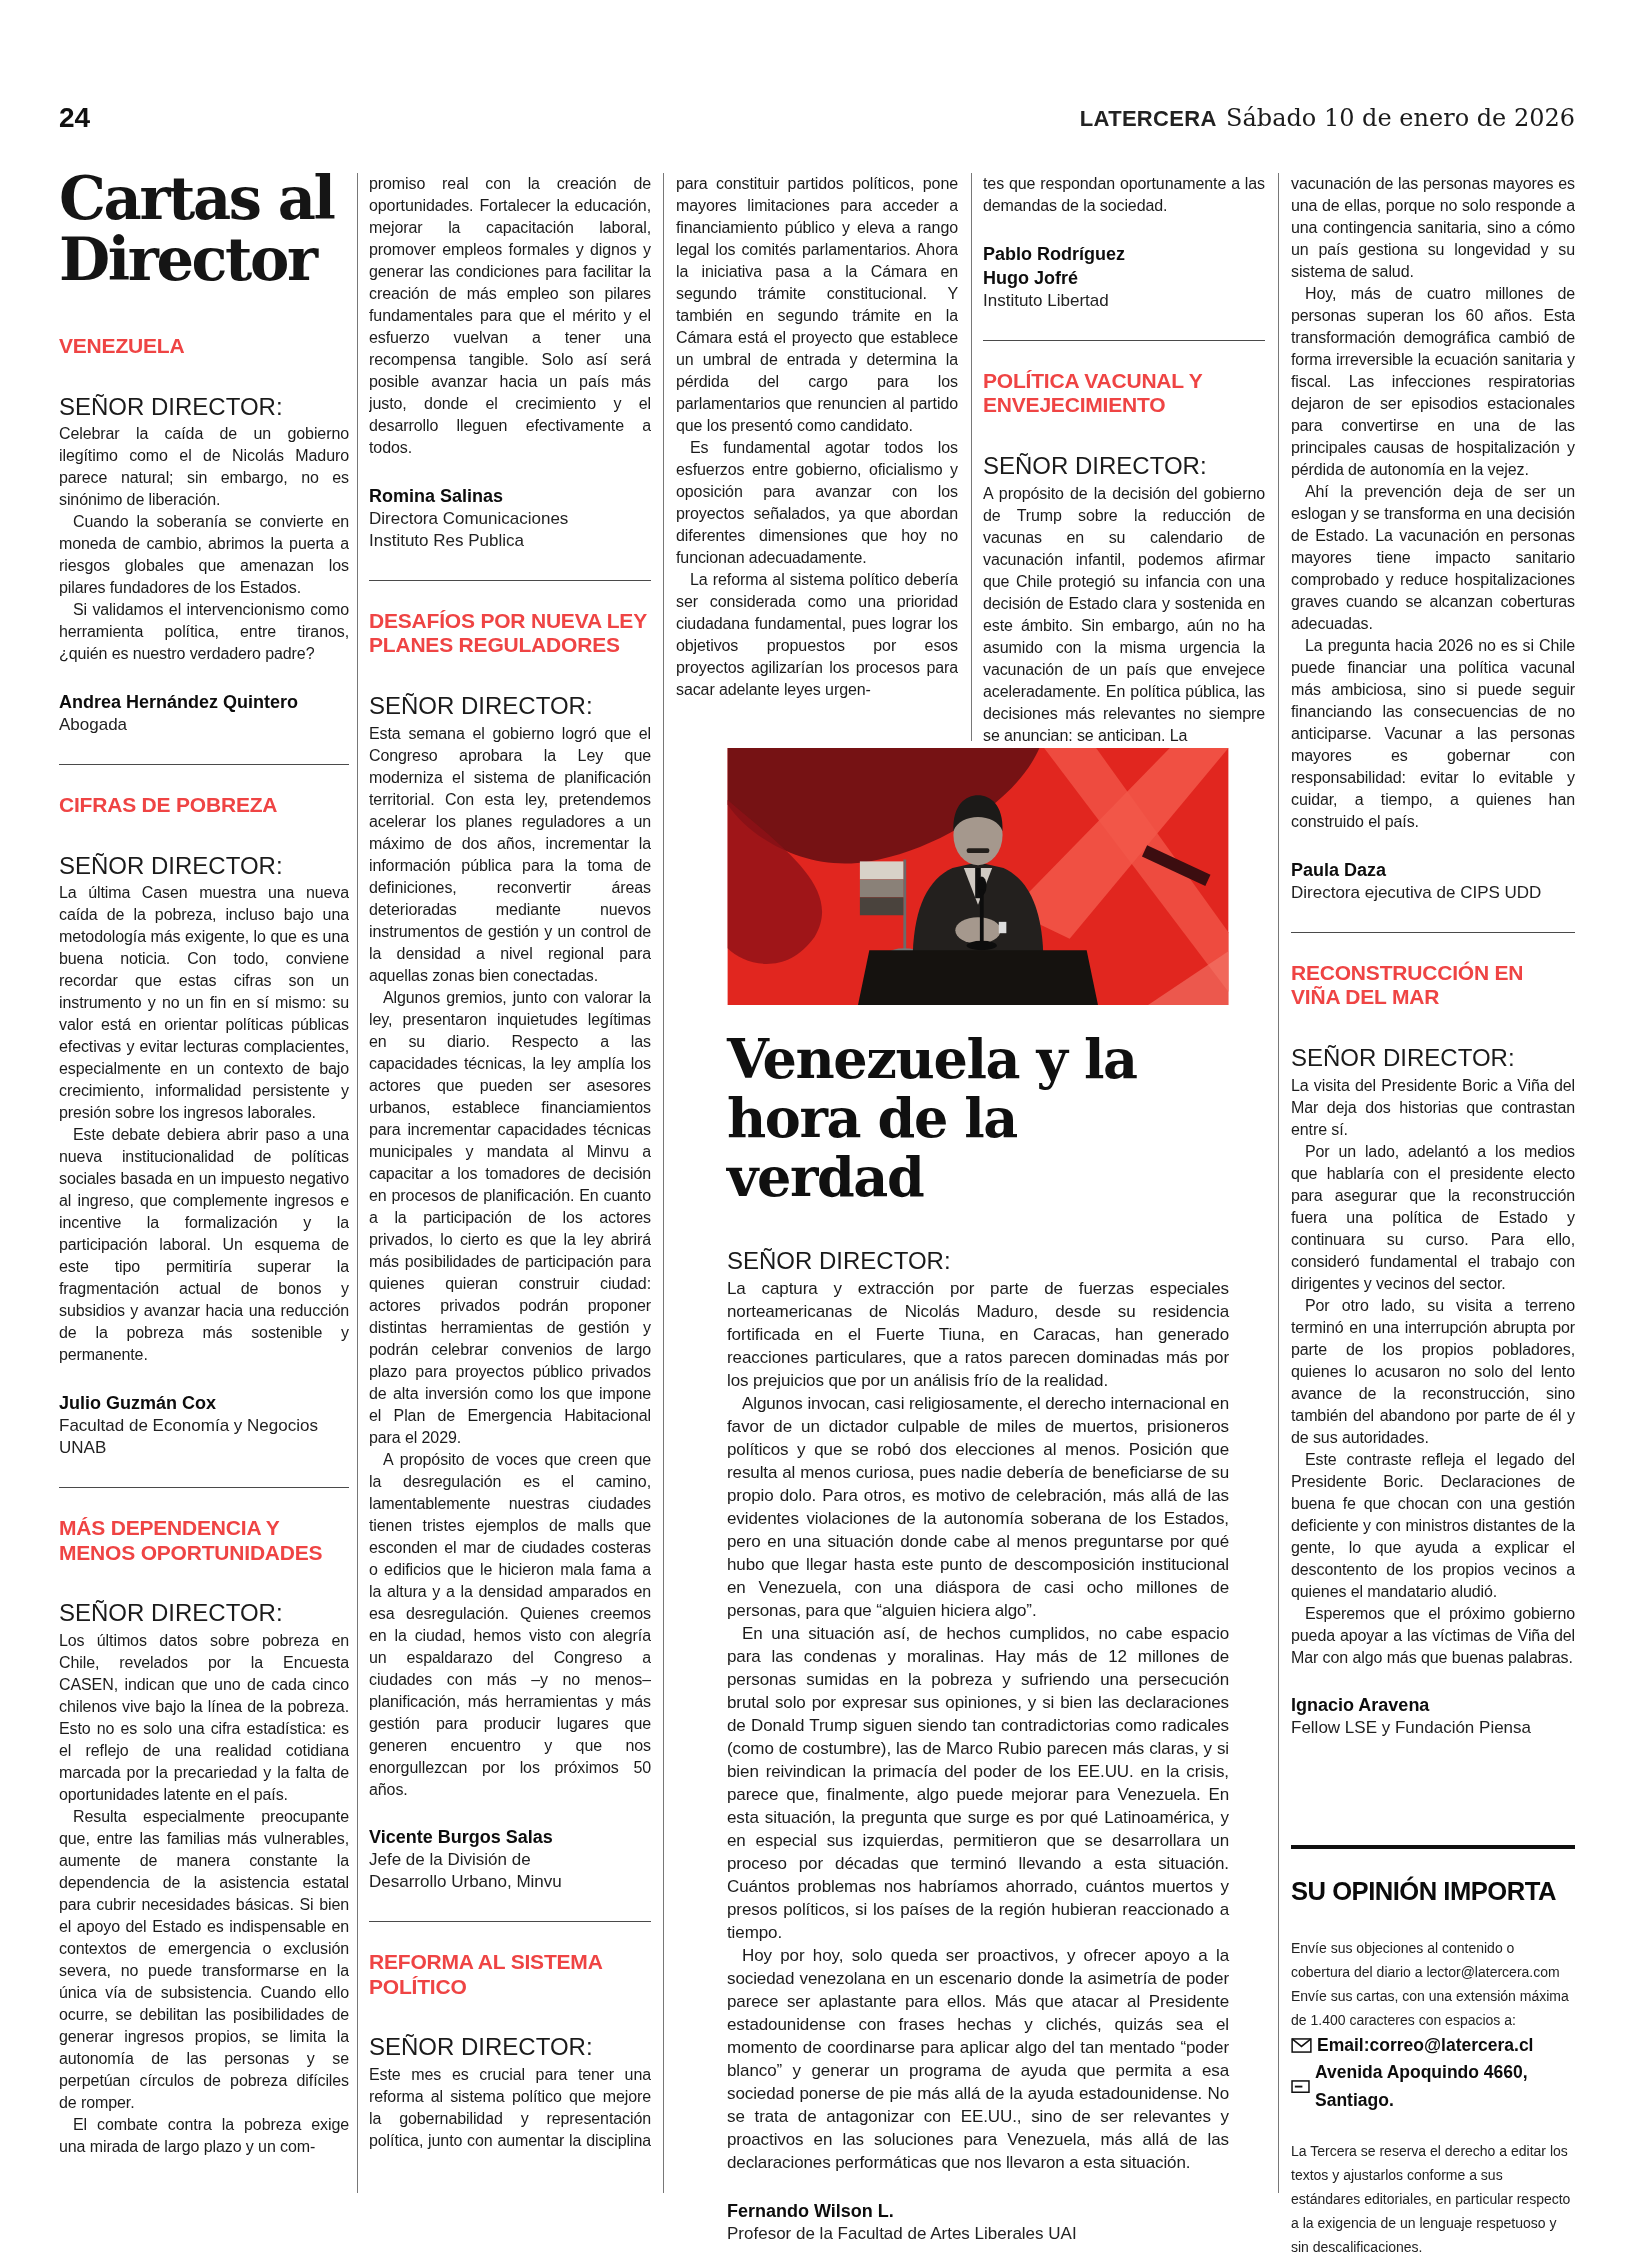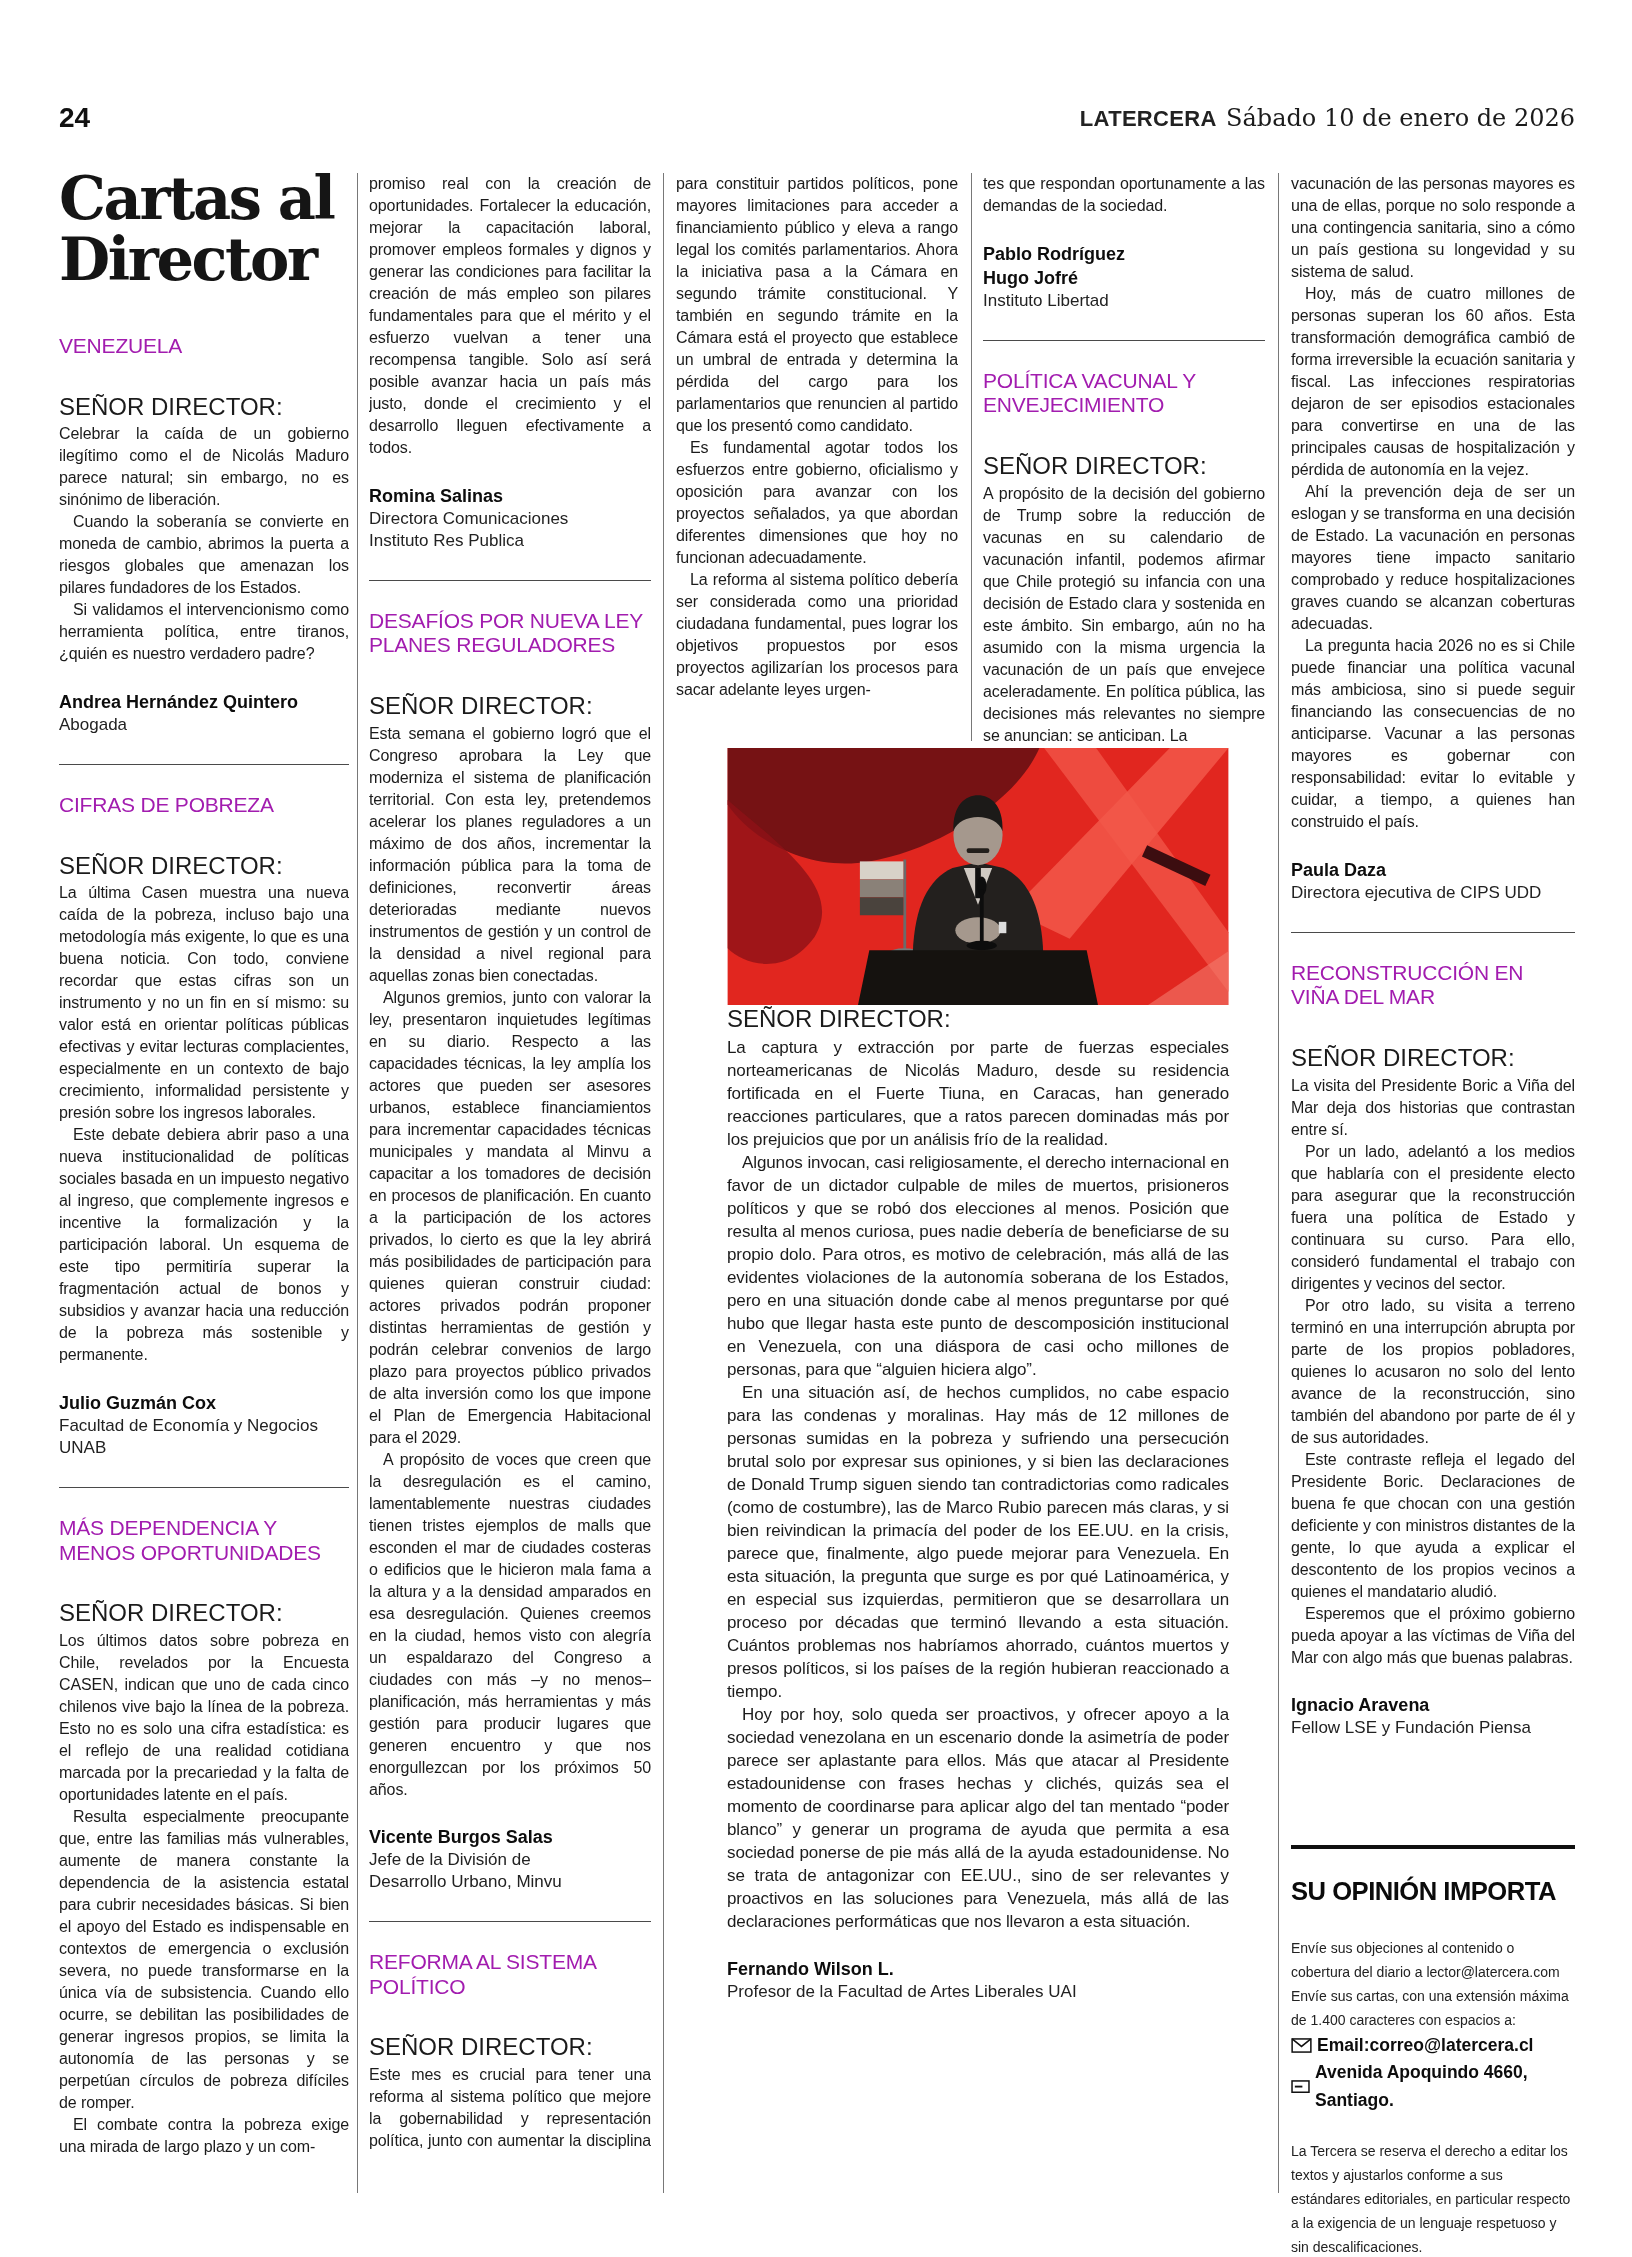--- a/index.html
+++ b/index.html
@@ -11,21 +11,21 @@
   .hdate{font-family:"DejaVu Serif",serif;font-size:24px;color:#1b1b1b;}
   .vline{position:absolute;width:1.4px;background:#787878;top:173px;}
   .col{position:absolute;overflow:hidden;}
   #col1{left:59px;top:168px;width:290px;height:2030px;}
   #col2{left:369px;top:173px;width:282px;height:1983px;}
   #col3{left:676px;top:173px;width:282px;height:568px;}
   #col4{left:983px;top:173px;width:282px;height:568px;}
   #col5{left:1291px;top:173px;width:284px;height:1667px;}
   .masthead{font-family:"DejaVu Serif",serif;font-weight:bold;font-size:59px;line-height:61px;
             letter-spacing:-2.4px;color:#151515;margin:0 0 44px;}
-  .head{font-size:21px;line-height:24.6px;font-weight:normal;color:#a21caf;margin:0 0 34px;letter-spacing:-0.2px;}
+  .head{font-size:21px;line-height:24.6px;font-weight:bold;color:#ef4444;margin:0 0 34px;letter-spacing:-0.2px;}
   .sal{font-size:24px;margin:0 0 2.8px;color:#1b1b1b;}
   .bp{font-size:16px;line-height:22px;text-align:justify;margin:0;letter-spacing:-0.1px;}
   .letter .bp + .bp{text-indent:14px;}
   .sig{margin-top:24.6px;}
   .sig .name{font-size:18px;font-weight:bold;line-height:24px;color:#0d0d0d;}
   .sig .role{font-size:17px;line-height:22px;color:#222;}
   .rule{border:none;border-top:1.4px solid #4a4a4a;margin:28px 0;}
   
   #feature{position:absolute;left:727px;top:748px;width:502px;}
   .photo{display:block;width:502px;height:257px;}
@@ -203,20 +203,24 @@
       <ellipse cx="265" cy="92" rx="26" ry="32" fill="#a5988d"></ellipse>
       <path d="M239,88 C238,60 252,50 265,50 C278,50 292,60 291,88 C284,68 246,68 239,88 Z" fill="#1c1a18"></path>
       <rect x="253" y="106" width="24" height="5" rx="2" fill="#231f1b"></rect>
       <ellipse cx="265" cy="193" rx="24" ry="14" fill="#a5988d"></ellipse>
       <rect x="287" y="184" width="8" height="12" fill="#dddddd"></rect>
       <ellipse cx="269" cy="146" rx="5" ry="10" fill="#0d0d0d"></ellipse>
       <rect x="267" y="150" width="4" height="58" fill="#0d0d0d"></rect>
       <ellipse cx="269" cy="209" rx="16" ry="5" fill="#0d0d0d"></ellipse>
       <path d="M150,214 L380,214 L392,272 L138,272 Z" fill="#15120f"></path>
     </svg>
+    <div class="fh">
+      <div>Venezuela y la</div>
+      <div>hora de la verdad</div>
+    </div>
     <div class="sal">SEÑOR DIRECTOR:</div>
     <p class="fbp">La captura y extracción por parte de fuerzas especiales norteamericanas de Nicolás Maduro, desde su residencia fortificada en el Fuerte Tiuna, en Caracas, han generado reacciones particulares, que a ratos parecen dominadas más por los prejuicios que por un análisis frío de la realidad.</p>
     <p class="fbp">Algunos invocan, casi religiosamente, el derecho internacional en favor de un dictador culpable de miles de muertos, prisioneros políticos y que se robó dos elecciones al menos. Posición que resulta al menos curiosa, pues nadie debería de beneficiarse de su propio dolo. Para otros, es motivo de celebración, más allá de las evidentes violaciones de la autonomía soberana de los Estados, pero en una situación donde cabe al menos preguntarse por qué hubo que llegar hasta este punto de descomposición institucional en Venezuela, con una diáspora de casi ocho millones de personas, para que “alguien hiciera algo”.</p>
     <p class="fbp">En una situación así, de hechos cumplidos, no cabe espacio para las condenas y moralinas. Hay más de 12 millones de personas sumidas en la pobreza y sufriendo una persecución brutal solo por expresar sus opiniones, y si bien las declaraciones de Donald Trump siguen siendo tan contradictorias como radicales (como de costumbre), las de Marco Rubio parecen más claras, y si bien reivindican la primacía del poder de los EE.UU. en la crisis, parece que, finalmente, algo puede mejorar para Venezuela. En esta situación, la pregunta que surge es por qué Latinoamérica, y en especial sus izquierdas, permitieron que se desarrollara un proceso por décadas que terminó llevando a esta situación. Cuántos problemas nos habríamos ahorrado, cuántos muertos y presos políticos, si los países de la región hubieran reaccionado a tiempo.</p>
     <p class="fbp">Hoy por hoy, solo queda ser proactivos, y ofrecer apoyo a la sociedad venezolana en un escenario donde la asimetría de poder parece ser aplastante para ellos. Más que atacar al Presidente estadounidense con frases hechas y clichés, quizás sea el momento de coordinarse para aplicar algo del tan mentado “poder blanco” y generar un programa de ayuda que permita a esa sociedad ponerse de pie más allá de la ayuda estadounidense. No se trata de antagonizar con EE.UU., sino de ser relevantes y proactivos en las soluciones para Venezuela, más allá de las declaraciones performáticas que nos llevaron a esta situación.</p>
     <div class="sig">
       <div class="name">Fernando Wilson L.</div>
       <div class="role">Profesor de la Facultad de Artes Liberales UAI</div>
     </div>
   </div>

